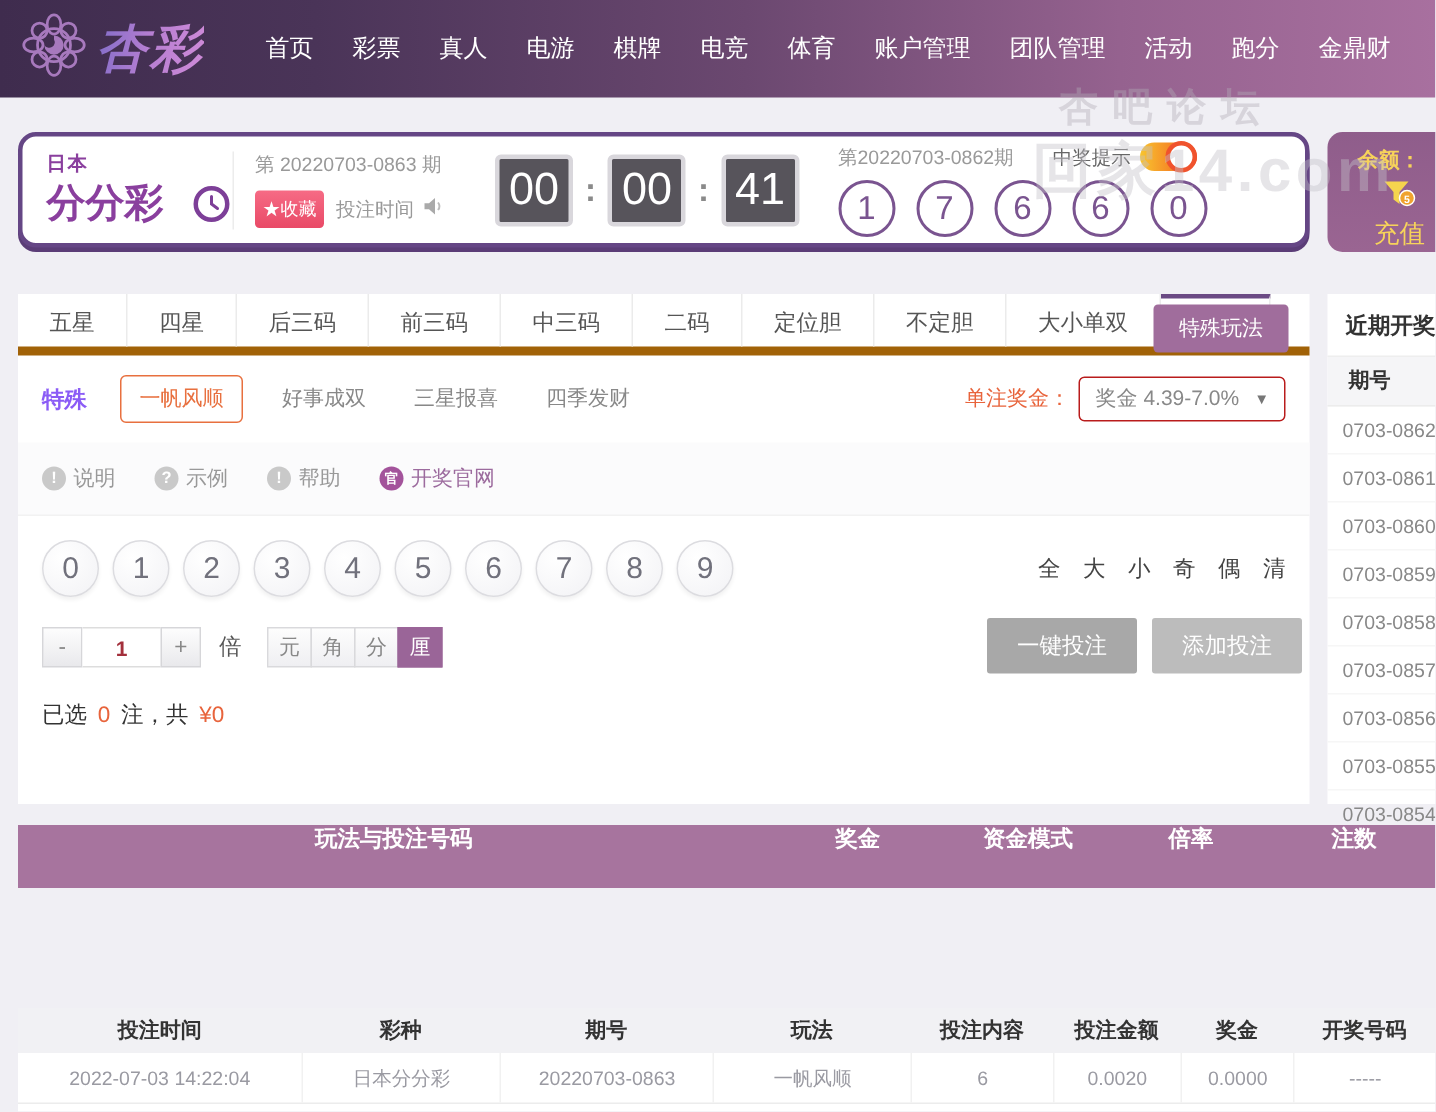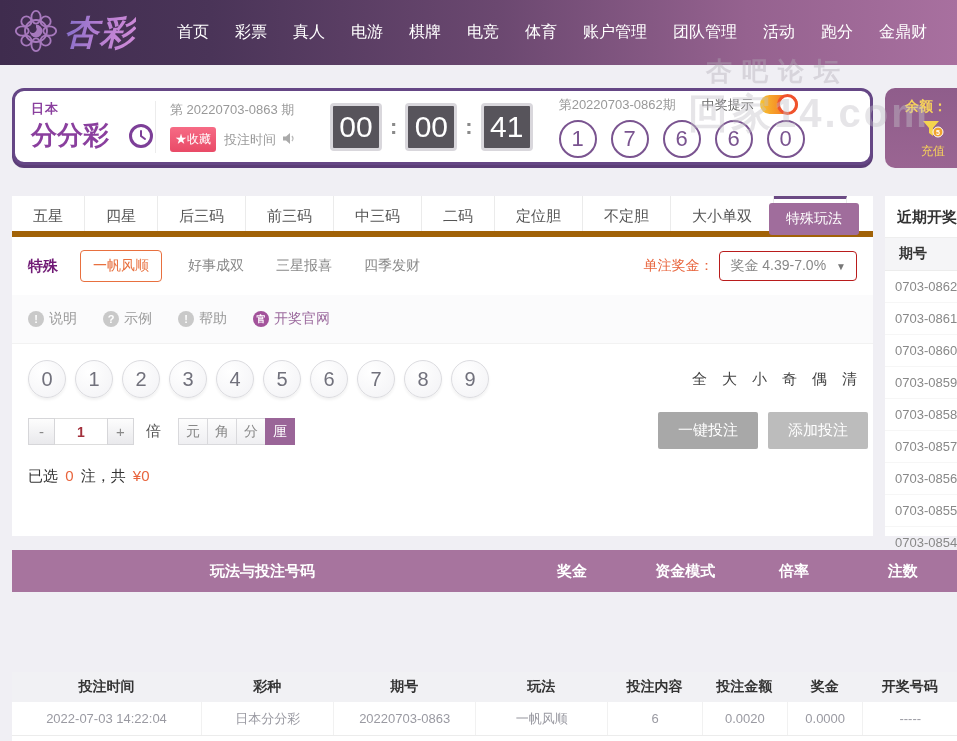--- a/index.html
+++ b/index.html
@@ -53,21 +53,21 @@
   .ld-balls { display:flex; }
   .ball { width:38px; height:38px; border:2px solid #7a5490; border-radius:50%; color:#7a5490;
     font-size:22px; display:flex; align-items:center; justify-content:center; margin-right:14px; }
 
   
   .wallet { position:absolute; left:885px; top:88px; width:110px; height:80px;
     background:linear-gradient(#8f5d8b,#9a6592); border-radius:10px 0 0 10px; padding:10px 0 6px 20px; }
   .balance-label { color:#f7d35a; font-size:14px; font-weight:bold; }
   .recharge { margin-top:4px; margin-left:8px; width:40px; display:flex; flex-direction:column;
     align-items:center; cursor:pointer; }
-  .recharge-label { color:#f7d35a; font-size:12px; margin-top:1px; }
+  .recharge-label { color:#f7d35a; font-size:17px; margin-top:1px; }
 
   
   .sidebar { position:absolute; left:885px; top:196px; width:110px; height:340px; background:#fff; }
   .sb-title { font-size:15px; font-weight:bold; color:#333; padding:12px 0 10px 12px;
     border-bottom:1px solid #eee; white-space:nowrap; }
   .sb-col { background:#f5f5f7; font-size:14px; font-weight:bold; color:#333; padding:7px 0 7px 14px;
     border-bottom:1px solid #ececec; }
   .sb-row { font-size:13px; color:#888; padding:8px 0 8px 10px; border-bottom:1px solid #f6f6f6;
     white-space:nowrap; cursor:pointer; }
 
@@ -75,21 +75,21 @@
   .panel { position:absolute; left:12px; top:196px; width:861px; height:340px; background:#fff; }
   .tabs { display:flex; border-bottom:6px solid #a16207; position:relative; height:41px; }
   .tab { padding:0 21px; line-height:40px; border-right:1px solid #ebebeb; color:#555; font-size:15px;
     cursor:pointer; white-space:nowrap; }
   .tab.active { border-top:3px solid #6b4a84; line-height:37px; color:#333; background:#fff;
     margin-bottom:-1px; border-bottom:1px solid #fff; }
   .special-btn { position:absolute; right:14px; top:7px; background:#a06d9c; color:#fff; border:none;
     font-size:14px; padding:7px 17px; border-radius:3px; cursor:pointer;
     font-family:"Liberation Sans",sans-serif; }
   .subrow { display:flex; align-items:center; height:58px; padding:0 16px; }
-  .group-label { font-weight:bold; color:#701a75; font-size:15px; margin-right:22px; }
+  .group-label { font-weight:bold; color:#8b5cf6; font-size:15px; margin-right:22px; }
   .play-opt { color:#888; font-size:14px; margin-right:28px; cursor:pointer; padding:6px 2px; }
   .play-opt.selected { color:#e8703f; border:1px solid #e8703f; border-radius:4px; padding:6px 12px;
     margin-right:24px; }
   .prize-area { margin-left:auto; display:flex; align-items:center; }
   .prize-label { color:#e8643c; font-size:14px; margin-right:6px; white-space:nowrap; }
   .prize-select { border:1px solid #b91c1c; border-radius:4px; background:#fff; color:#888;
     font-size:14px; padding:5px 10px; display:flex; align-items:center; cursor:pointer; }
   .caret { margin-left:10px; color:#777; font-size:10px; }
   .helprow { display:flex; align-items:center; height:49px; padding-left:16px; background:#fbfbfc;
     border-bottom:1px solid #f2f2f2; }
@@ -121,21 +121,21 @@
   .bet-btns { position:absolute; right:5px; top:0; display:flex; }
   .btn-onebet { width:100px; height:37px; background:#a8a8a8; color:#fff; border:none; font-size:15px;
     border-radius:2px; margin-right:10px; cursor:pointer; font-family:"Liberation Sans",sans-serif; }
   .btn-addbet { width:100px; height:37px; background:#bcbcbc; color:#fff; border:none; font-size:15px;
     border-radius:2px; cursor:pointer; font-family:"Liberation Sans",sans-serif; }
   .summary { padding:22px 16px 0 16px; font-size:15px; color:#333; }
   .summary .orange { color:#e8643c; margin:0 3px; }
 
   
   .slip-header { position:absolute; left:12px; top:550px; width:945px; height:42px; background:#a7749e;
-    display:flex; align-items:center; color:#fff; font-weight:bold; font-size:15px; }
+    display:flex; align-items:flex-start; color:#fff; font-weight:bold; font-size:15px; }
   .slip-header .c { text-align:center; }
   .c1{width:53%;} .c2{width:12.5%;} .c3{width:11.5%;} .c4{width:11.5%;} .c5{width:11.5%;}
   .slip-empty { position:absolute; left:12px; top:596px; width:945px; display:flex;
     flex-direction:column; align-items:center; }
   .empty-text { color:#ccc; font-size:13px; margin-top:2px; }
 
   
   .history { position:absolute; left:12px; top:672px; width:945px; }
   .h-head { display:flex; background:#f1f1f4; height:30px; align-items:center; }
   .h-head .h { font-size:14px; font-weight:bold; color:#333; text-align:center; }

